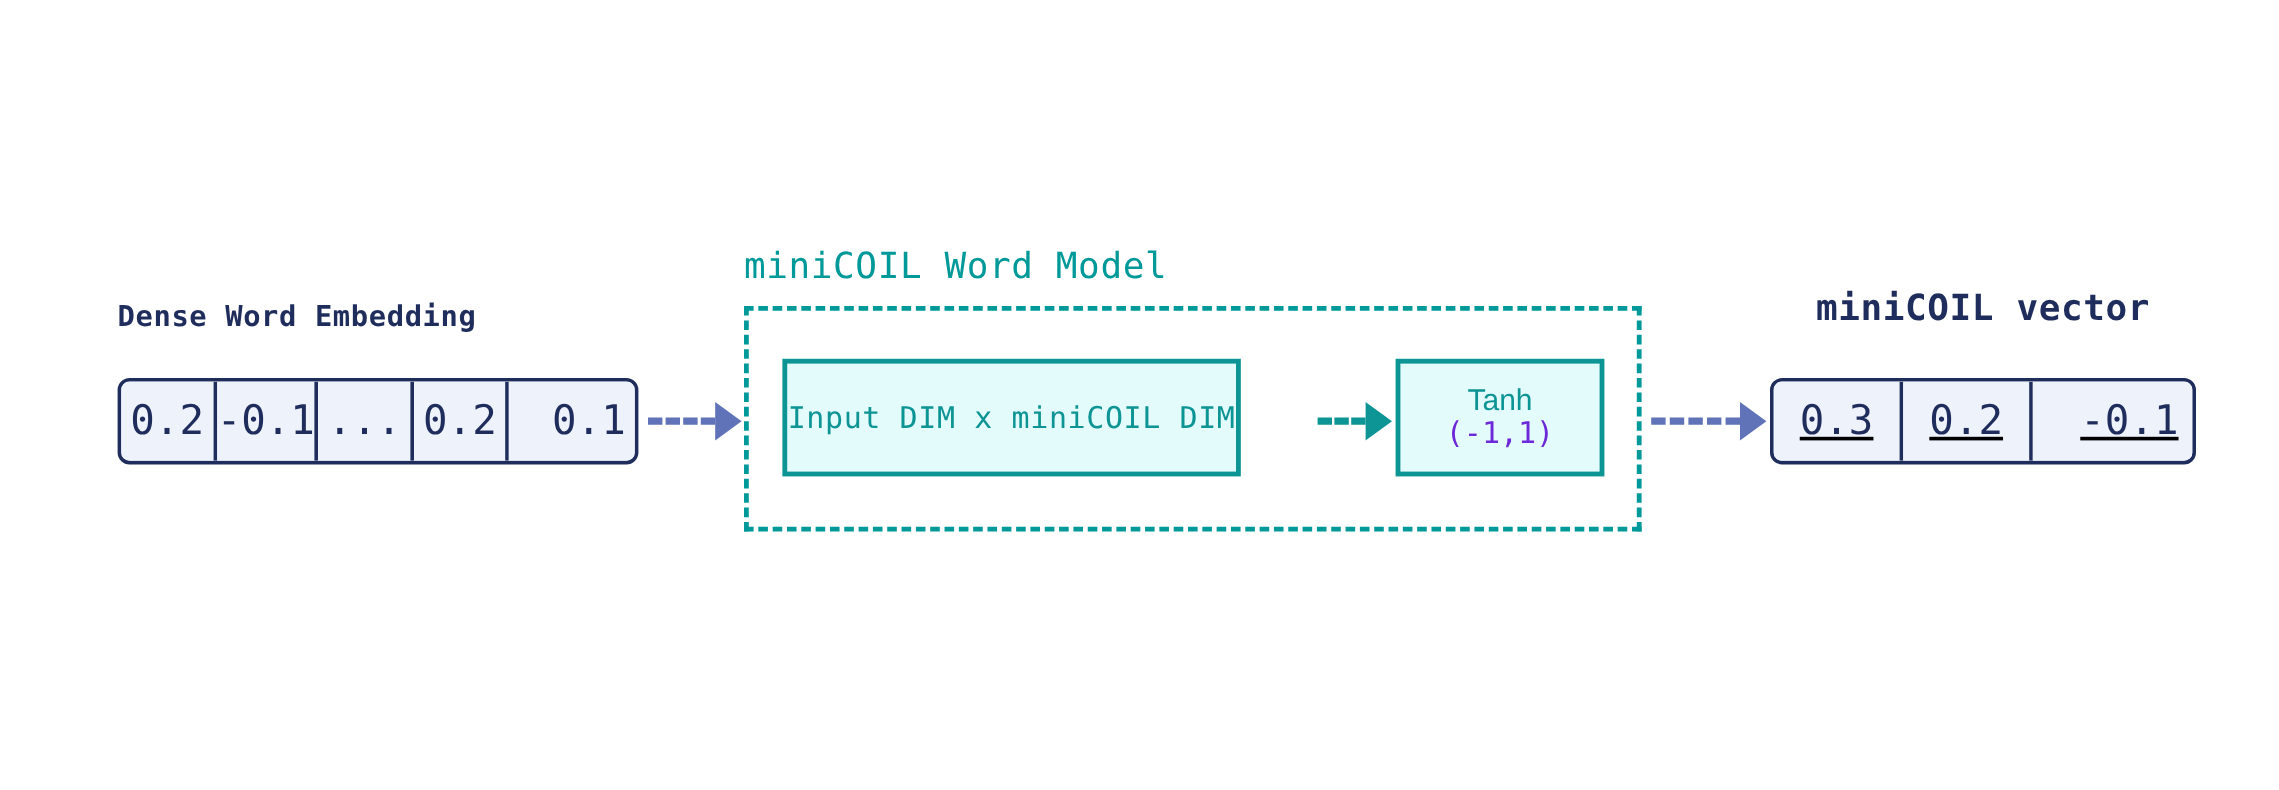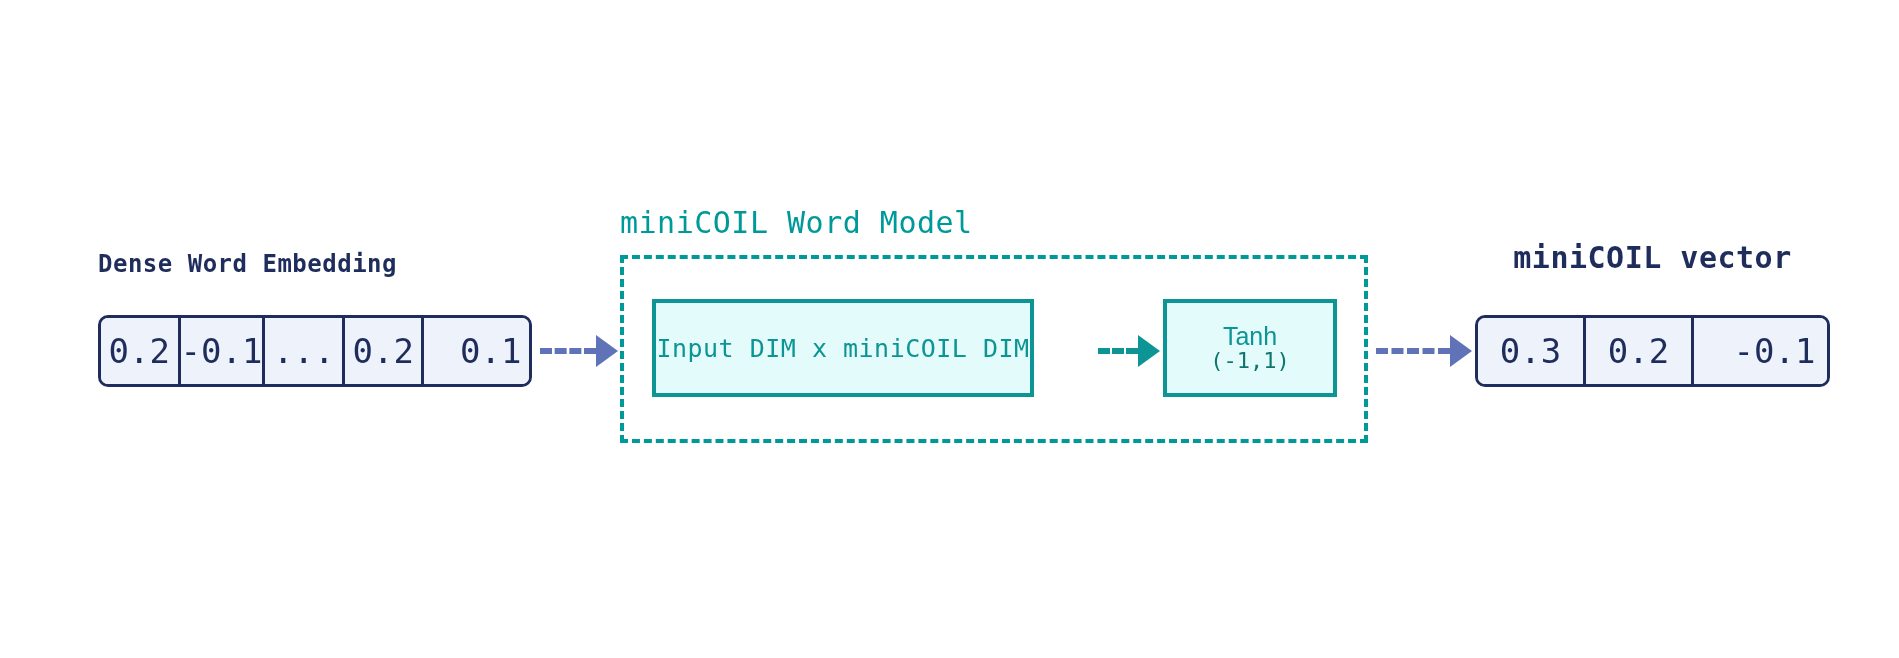--- a/index.html
+++ b/index.html
@@ -75,21 +75,21 @@
     font-size: 34px;
     color: #1f2d5c;
     border-right: 3px solid #1f2d5c;
     box-sizing: border-box;
     background: #eef2fb;
     letter-spacing: 0px;
   }
   .vector .cell:last-child { border-right: none; padding-left: 28px; }
 
   #vector-input  { left: 98px;  top: 315px; width: 434px; height: 72px; }
-  #vector-output { left: 1475px; top: 315px; width: 355px; height: 72px; }
+  #vector-output { left: 1475px; top: 315px; width: 355px; height: 72px; text-decoration: underline; }
 
   
   #model-box {
     position: absolute;
     left: 620px;
     top: 255px;
     width: 748px;
     height: 188px;
     box-sizing: border-box;
     border: 4px dashed #009999;
@@ -128,22 +128,22 @@
     height: 98px;
   }
   #tanh-label {
     font-family: "Liberation Sans", "DejaVu Sans", sans-serif;
     font-size: 25px;
     color: #0d9494;
     line-height: 1.05;
   }
   #tanh-range {
     font-family: "DejaVu Sans Mono", "Liberation Mono", monospace;
-    font-size: 22px;
-    color: #0f766e;
+    font-size: 25px;
+    color: #6d28d9;
     line-height: 1.1;
   }
 
   
   .arrow {
     position: absolute;
     height: 34px;
     display: flex;
     align-items: center;
   }

